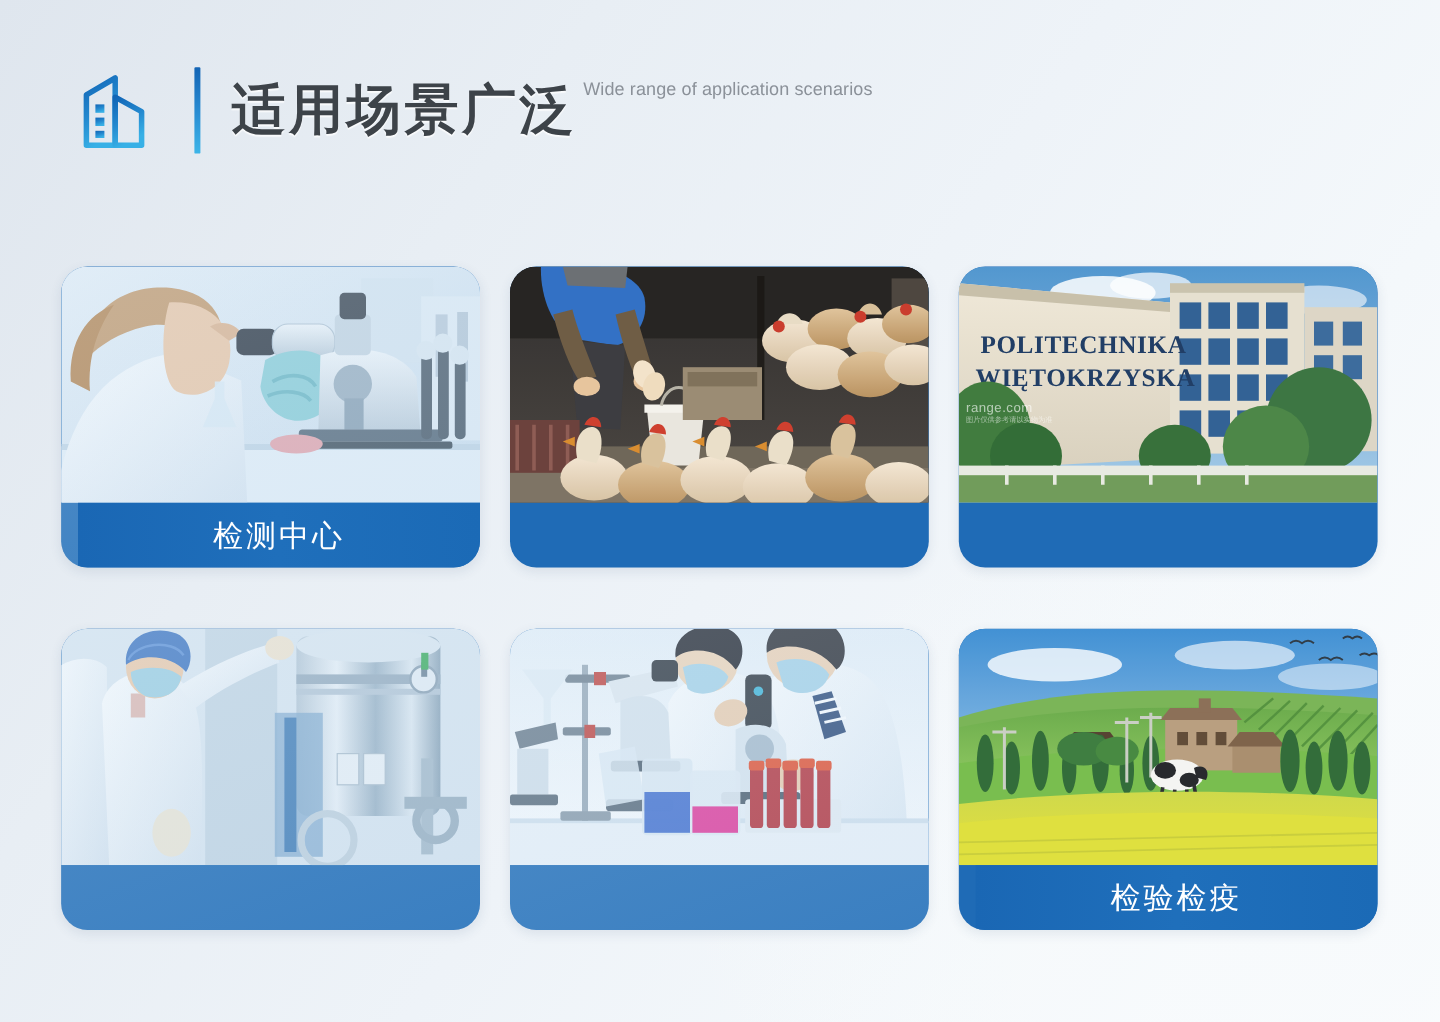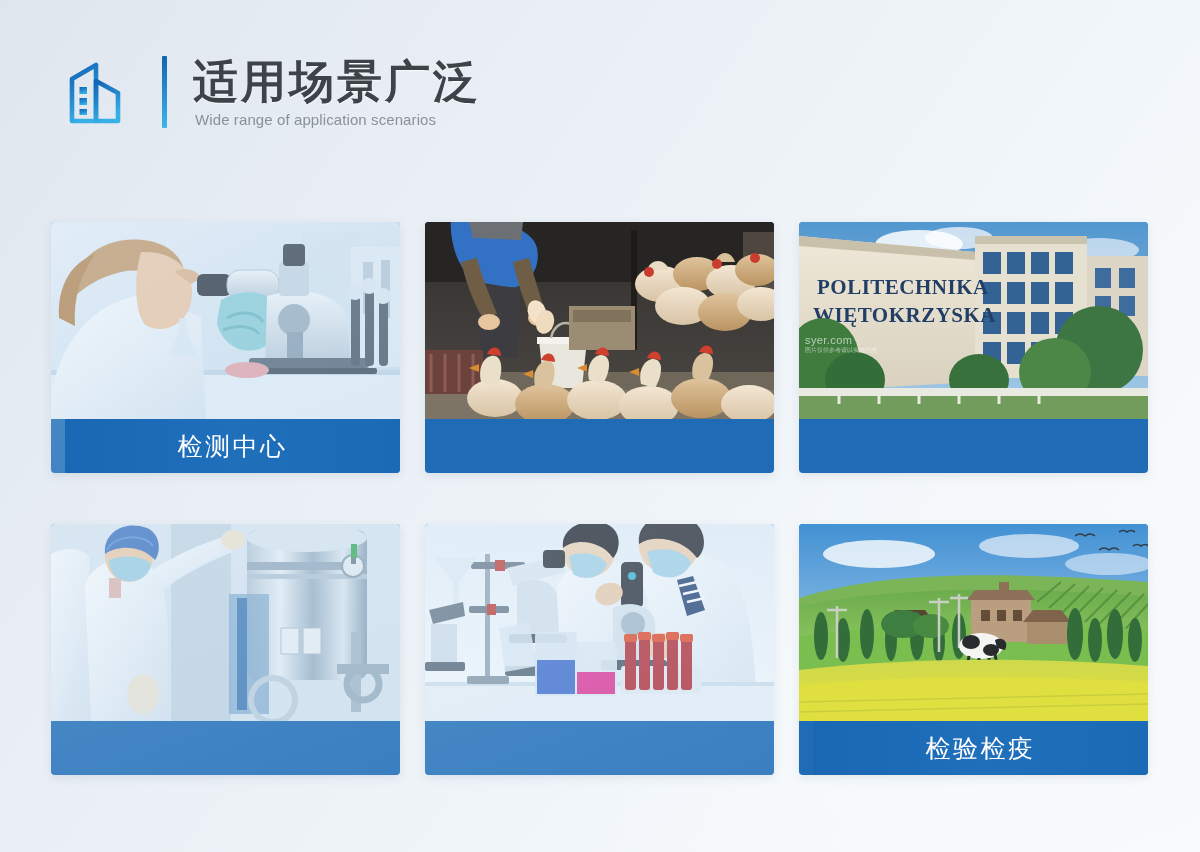--- a/index.html
+++ b/index.html
@@ -38,21 +38,21 @@
   .header-divider {
     width: 5px;
     height: 72px;
     margin-left: 30px;
     margin-right: 26px;
     border-radius: 1px;
     background: linear-gradient(180deg, #1364b5 0%, #2a8fd4 55%, #3db5e8 100%);
     flex: 0 0 auto;
   }
 
-  .header-text { display: flex; flex-direction: column; gap: 3px; }
+  .header-text { display: flex; flex-direction: row; gap: 3px; }
 
   .title-cn {
     font-family: "DejaVu Sans", "Liberation Sans", sans-serif;
     font-size: 45px;
     font-weight: bold;
     letter-spacing: 3px;
     color: #3d4349;
     line-height: 1.15;
     text-shadow: 0 1px 1px rgba(255,255,255,0.8);
   }
@@ -76,21 +76,21 @@
     grid-template-columns: repeat(3, 349px);
     grid-template-rows: repeat(2, 251px);
     column-gap: 25px;
     row-gap: 51px;
   }
 
   .card {
     position: relative;
     width: 349px;
     height: 251px;
-    border-radius: 4px;
+    border-radius: 22px;
     overflow: hidden;
     background: #1b69b5;
     box-shadow: 0 3px 10px rgba(40,70,110,0.10);
   }
 
   .card-photo {
     position: absolute;
     inset: 0 0 54px 0;
     overflow: hidden;
   }
@@ -405,21 +405,21 @@
         <g stroke="#e8eae2" stroke-width="3">
           <line x1="40" y1="166" x2="40" y2="182"></line>
             <line x1="80" y1="166" x2="80" y2="182"></line>
           <line x1="120" y1="166" x2="120" y2="182"></line>
             <line x1="160" y1="166" x2="160" y2="182"></line>
           <line x1="200" y1="166" x2="200" y2="182"></line>
             <line x1="240" y1="166" x2="240" y2="182"></line>
         </g>
       </svg>
       <div class="wm">
-        <span>syer.com</span>
+        <span>range.com</span>
         <small>图片仅供参考请以实物为准</small>
       </div>
     </div>
     <div class="photo-tint tint-none"></div>
   </div>
 
   <div class="card">
     <div class="card-photo">
       <svg viewBox="0 0 349 197" preserveAspectRatio="xMidYMid slice" xmlns="http://www.w3.org/2000/svg">
         <defs>

